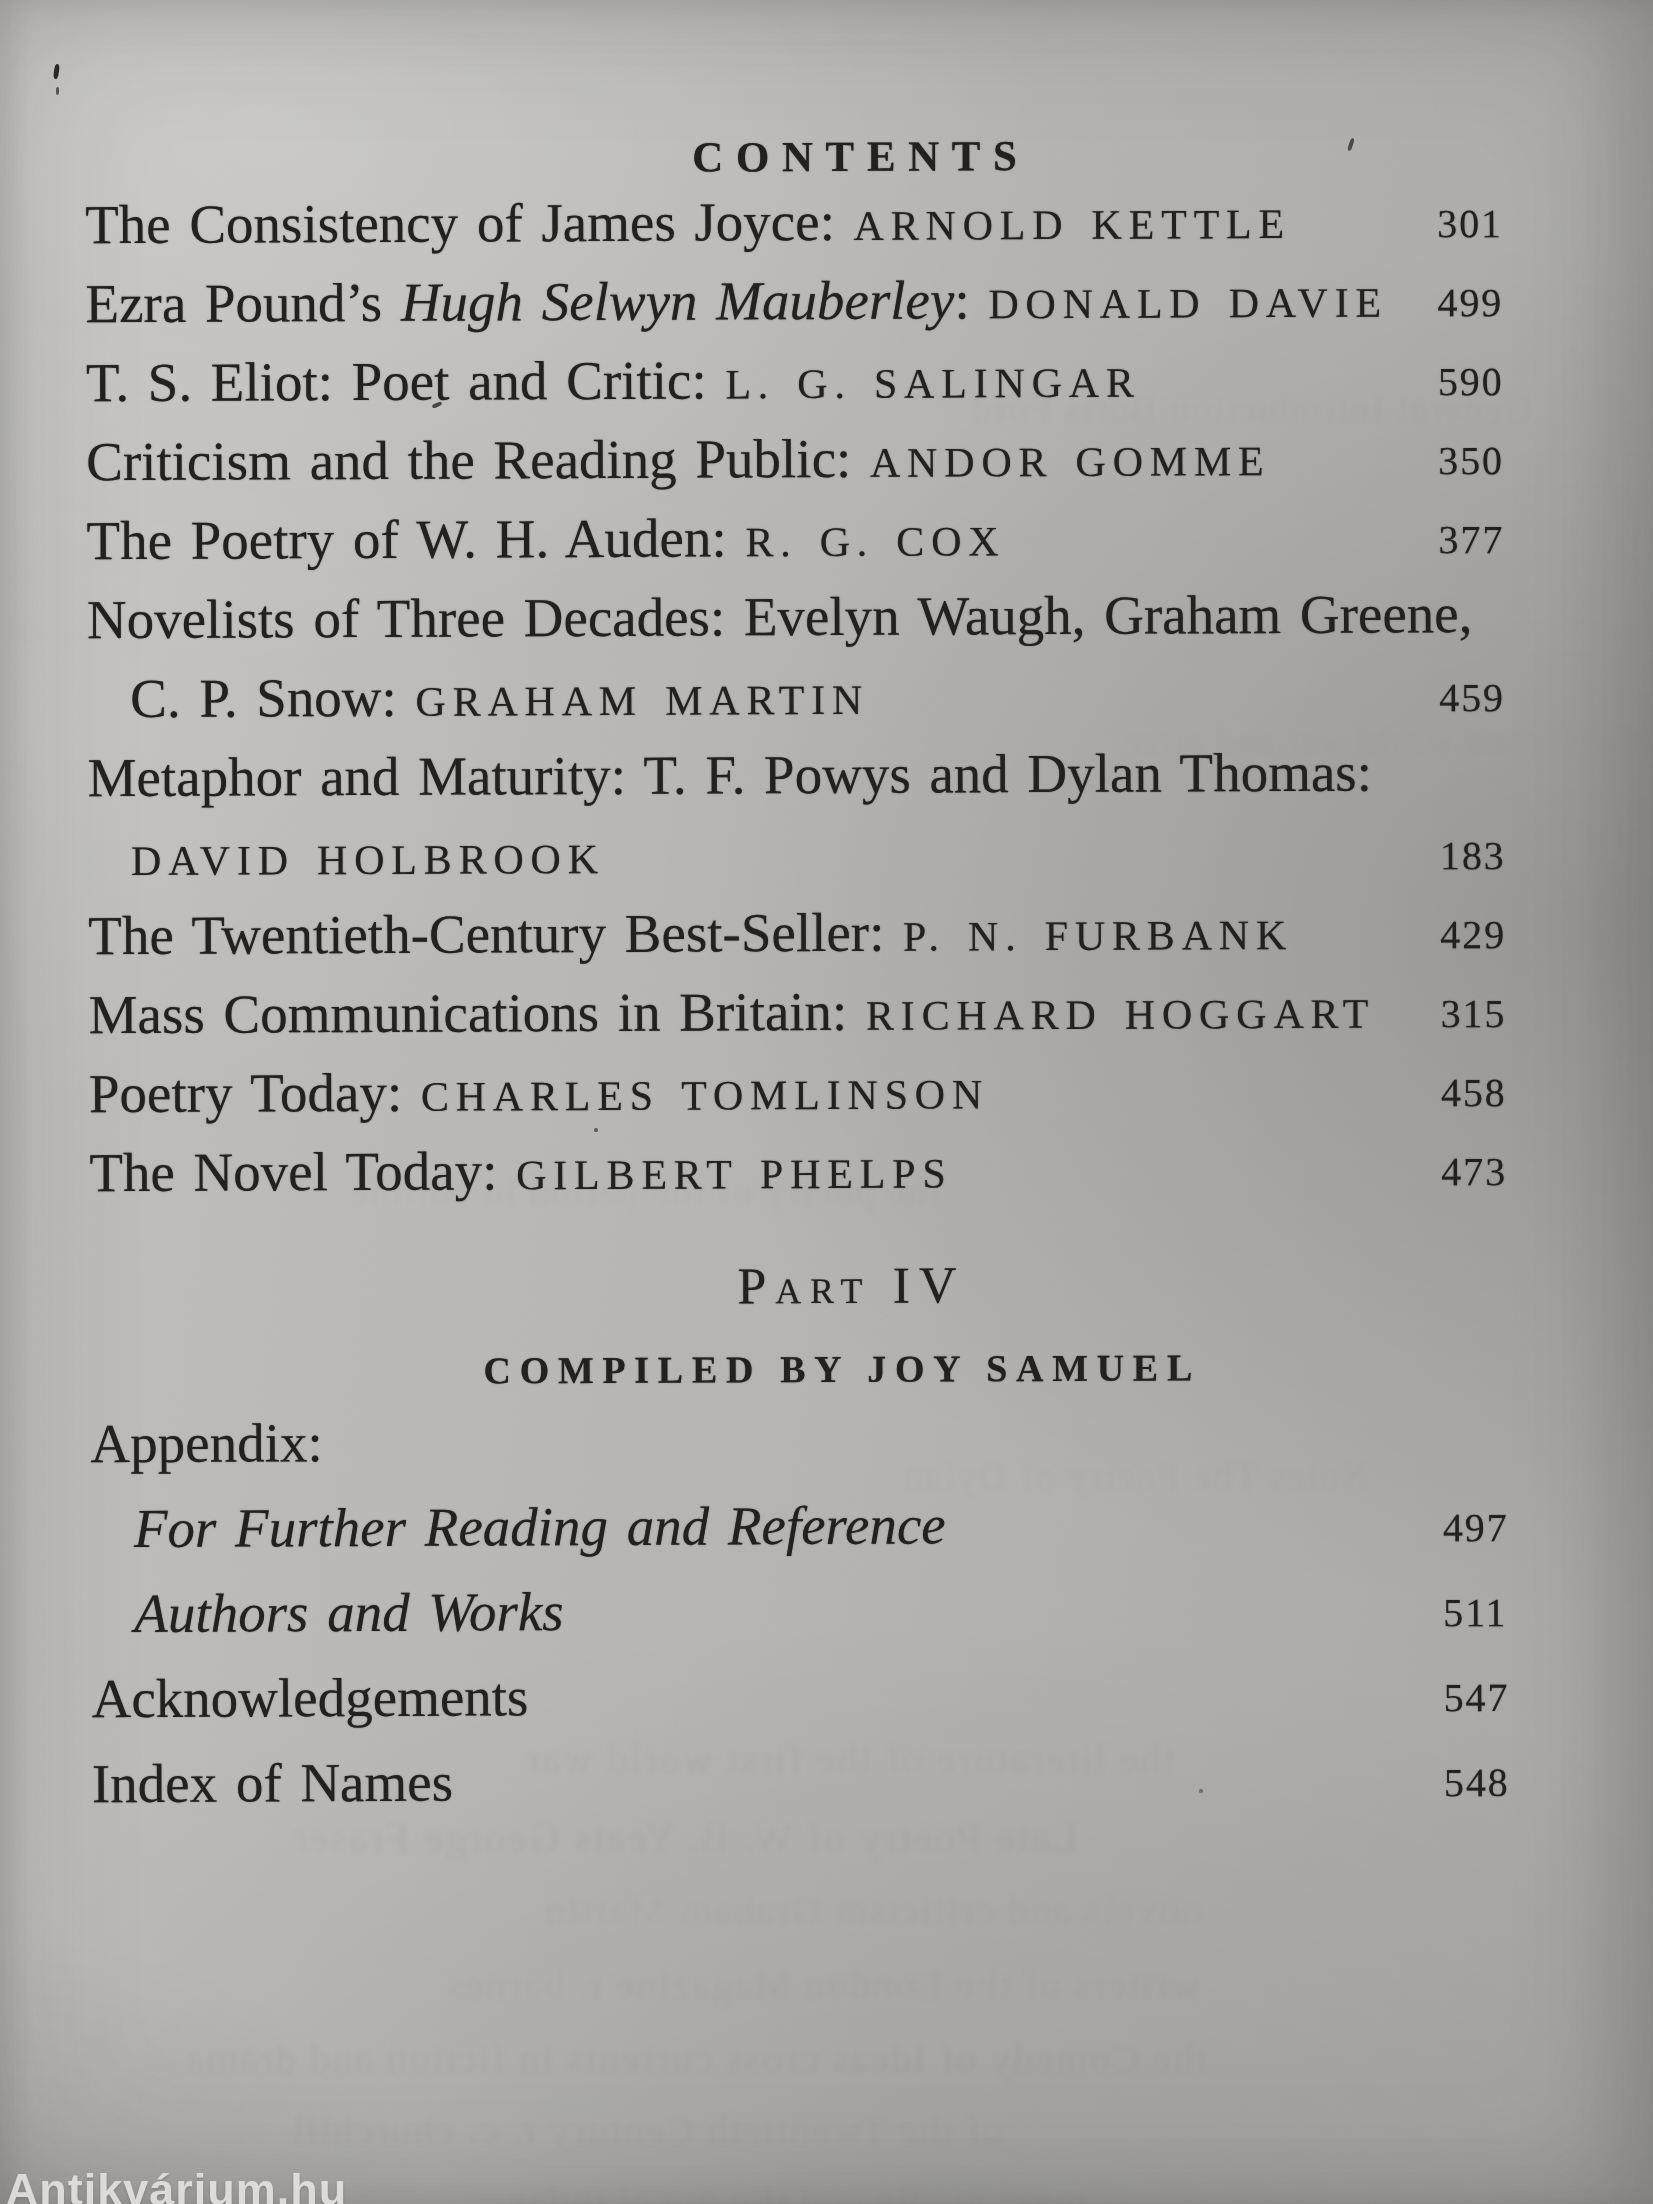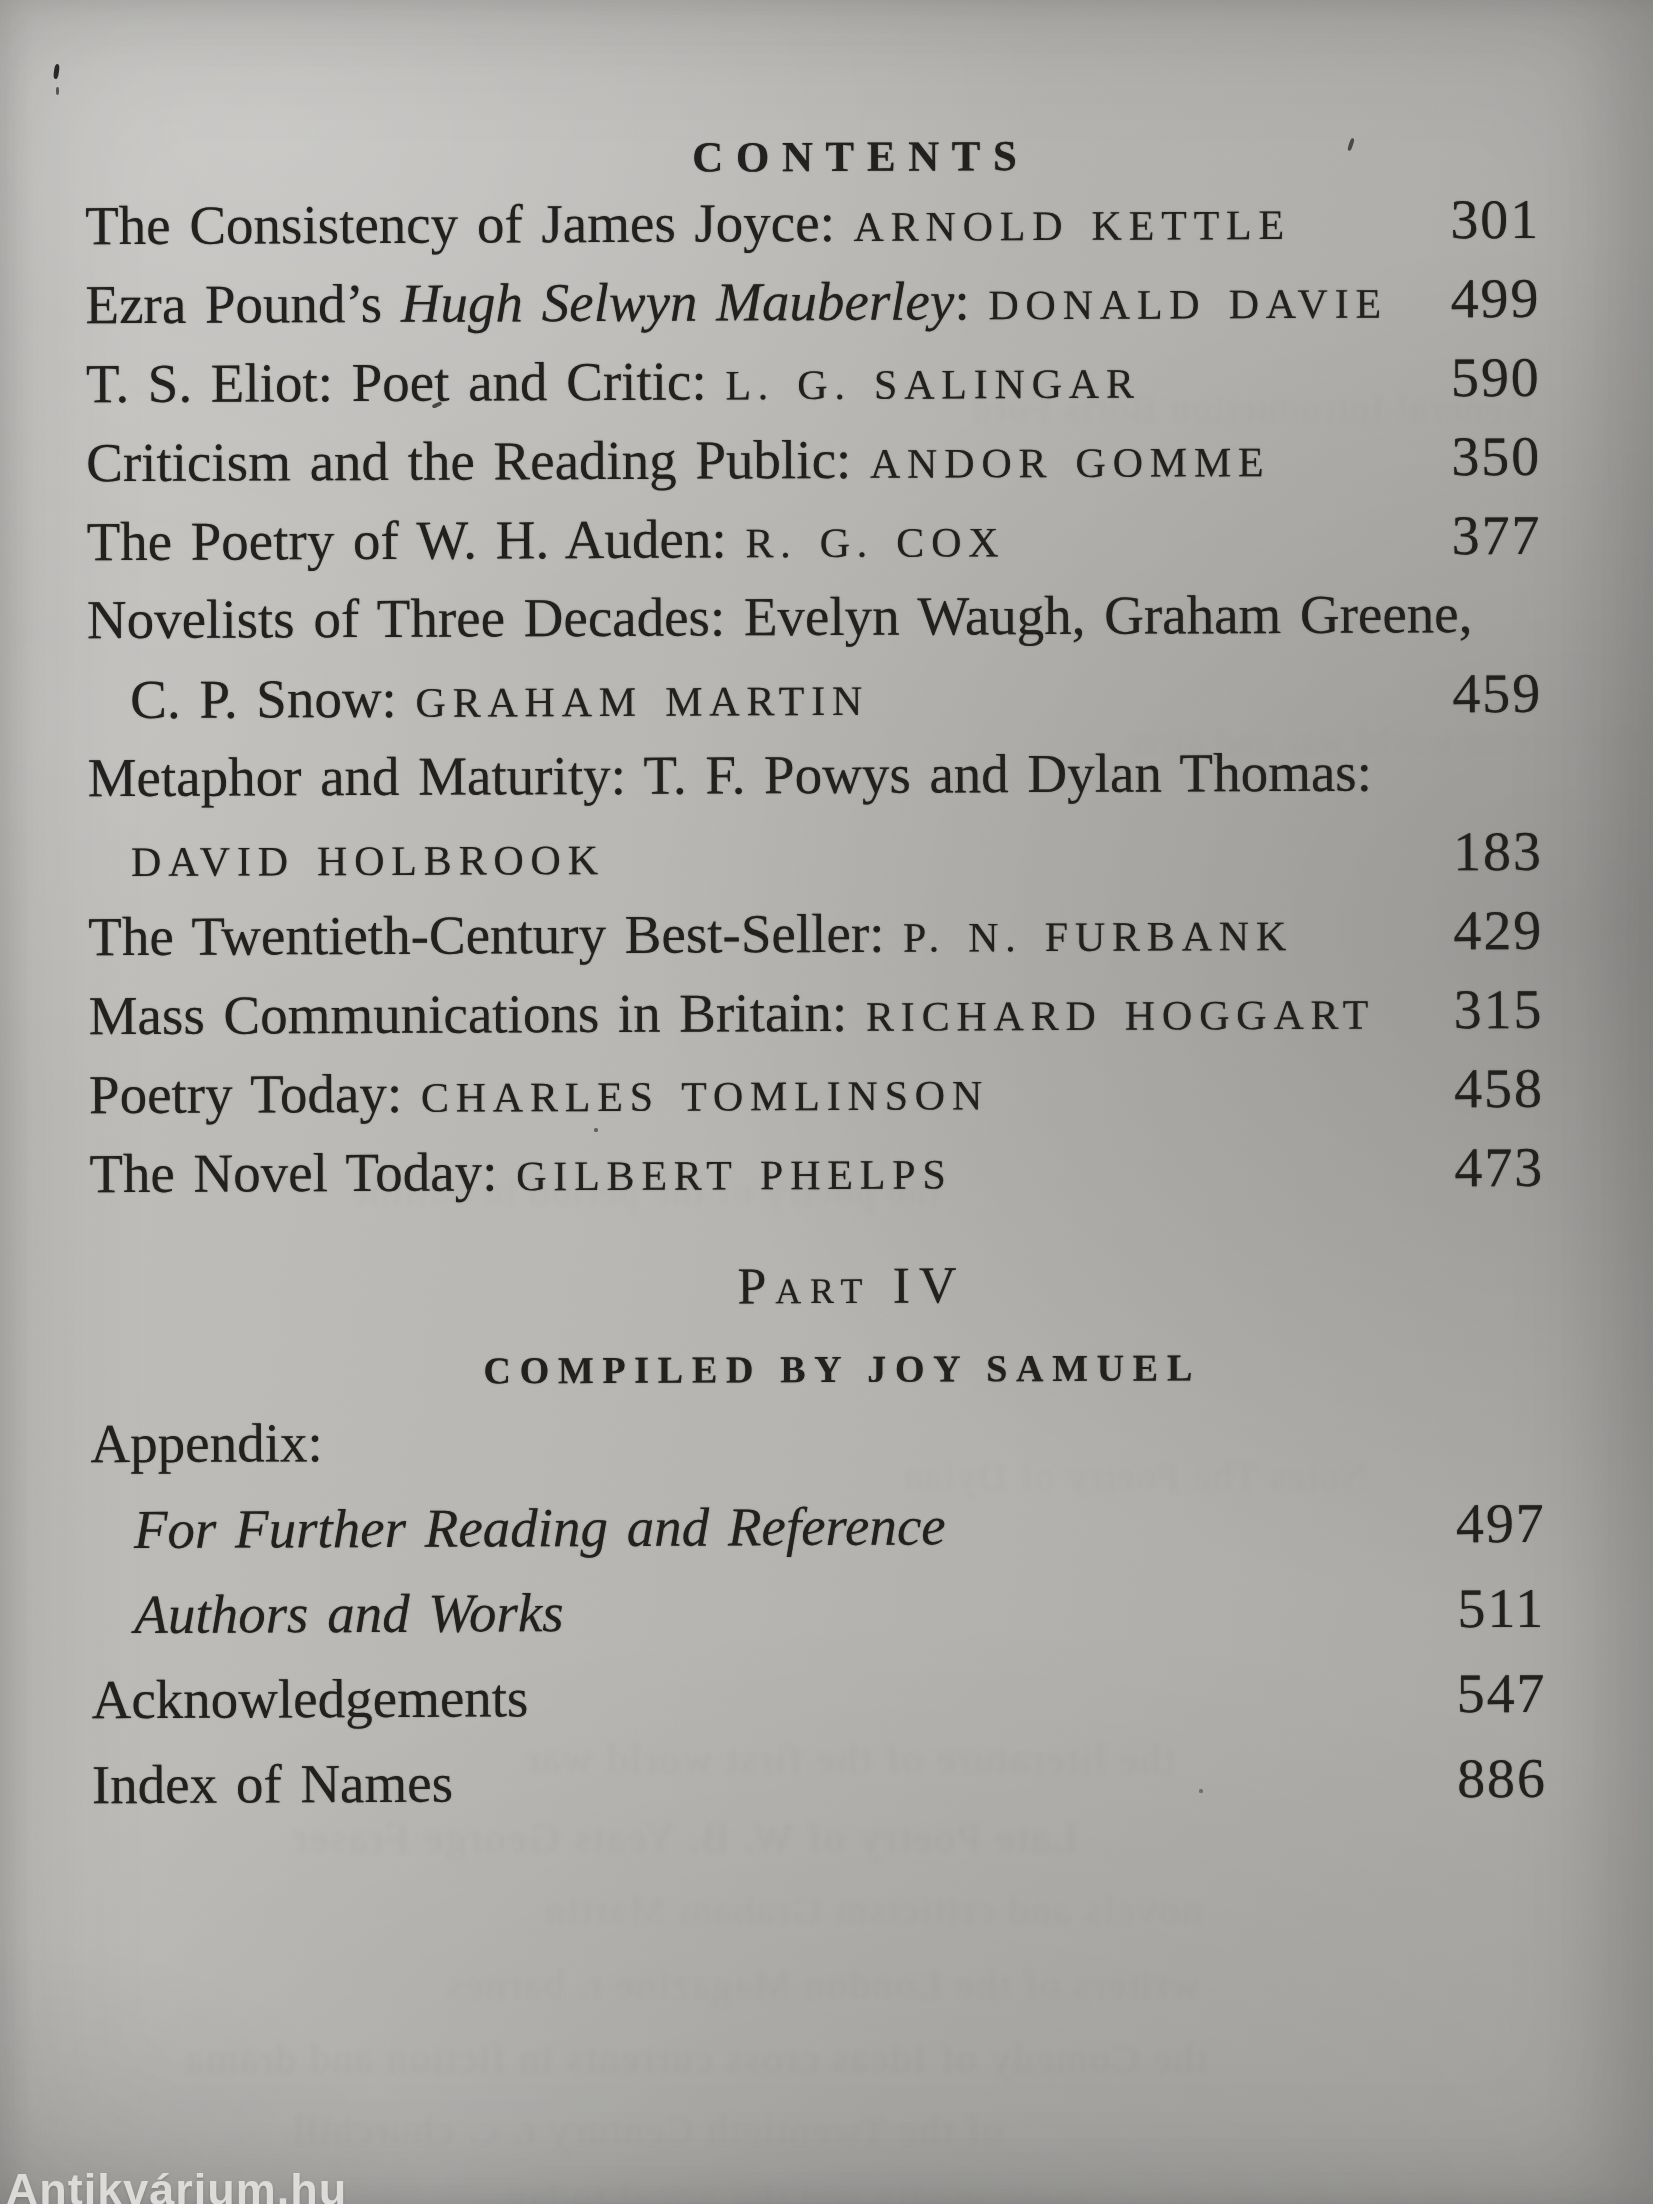--- a/index.html
+++ b/index.html
@@ -38,21 +38,21 @@
     text-align:center;font-size:43px;font-weight:bold;letter-spacing:12.6px;
     padding-left:87px;box-sizing:border-box;
   }
   .toc-list{position:absolute;left:89px;right:97px;top:190px;}
   .toc-row{display:flex;justify-content:space-between;align-items:baseline;height:79px;}
   .toc-row.indent .row-label{padding-left:43px;}
   .row-label{font-size:55px;word-spacing:4.9px;white-space:nowrap;}
   .p-roman{font-size:55px;}
   .p-italic{font-style:italic;font-size:55px;}
   .p-caps{font-size:42px;letter-spacing:6.8px;}
-  .row-page{font-size:56px;letter-spacing:1.9px;min-width:116px;text-align:center;font-feature-settings:"onum" 1;}
+  .row-page{font-size:40px;letter-spacing:1.9px;min-width:116px;text-align:left;font-feature-settings:"onum" 1;}
 
   .part-heading{
     position:absolute;left:89px;width:1465px;top:1256px;text-align:center;
     font-variant:small-caps;font-size:52px;letter-spacing:8.7px;padding-left:58px;box-sizing:border-box;
   }
   .compiled-line{
     position:absolute;left:89px;width:1465px;top:1347px;text-align:center;
     font-size:38px;font-weight:bold;letter-spacing:8.7px;padding-left:39px;box-sizing:border-box;
   }
   .appendix-list{position:absolute;left:89px;right:97px;top:1409px;}
@@ -173,21 +173,21 @@
       <div class="toc-row indent">
         <span class="row-label ink"><span class="p-italic">Authors and Works</span></span>
         <span class="row-page ink">511</span>
       </div>
       <div class="toc-row">
         <span class="row-label ink"><span class="p-roman">Acknowledgements</span></span>
         <span class="row-page ink">547</span>
       </div>
       <div class="toc-row">
         <span class="row-label ink"><span class="p-roman">Index of Names</span></span>
-        <span class="row-page ink">886</span>
+        <span class="row-page ink">548</span>
       </div>
     </div>
 </div>
 
 <div class="speck s1"></div>
 <div class="speck s2"></div>
 <div class="speck s3"></div>
 <div class="speck s4"></div>
 <div class="speck s5"></div>
 <div class="speck s6"></div>

